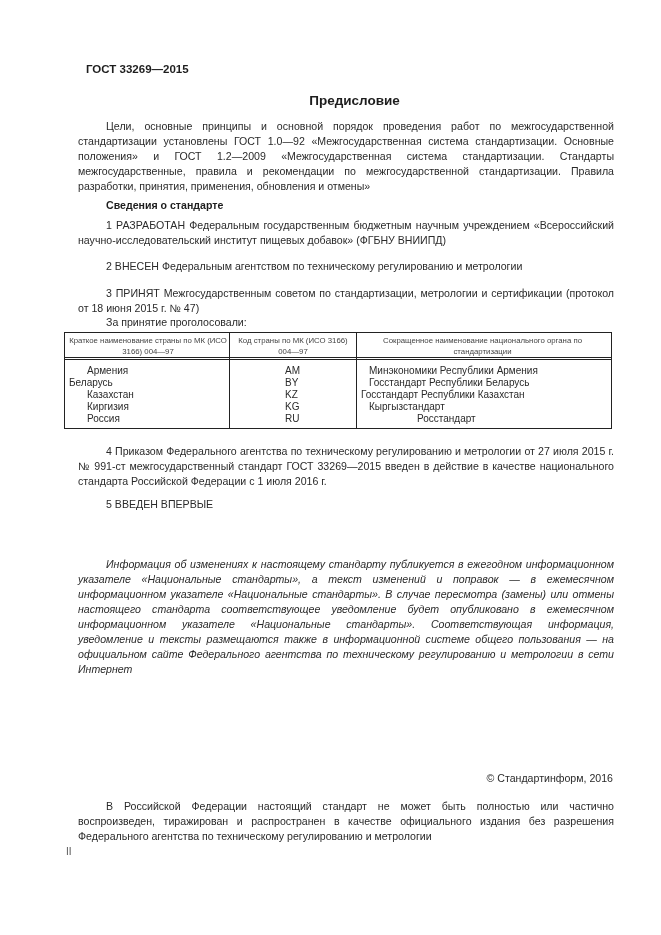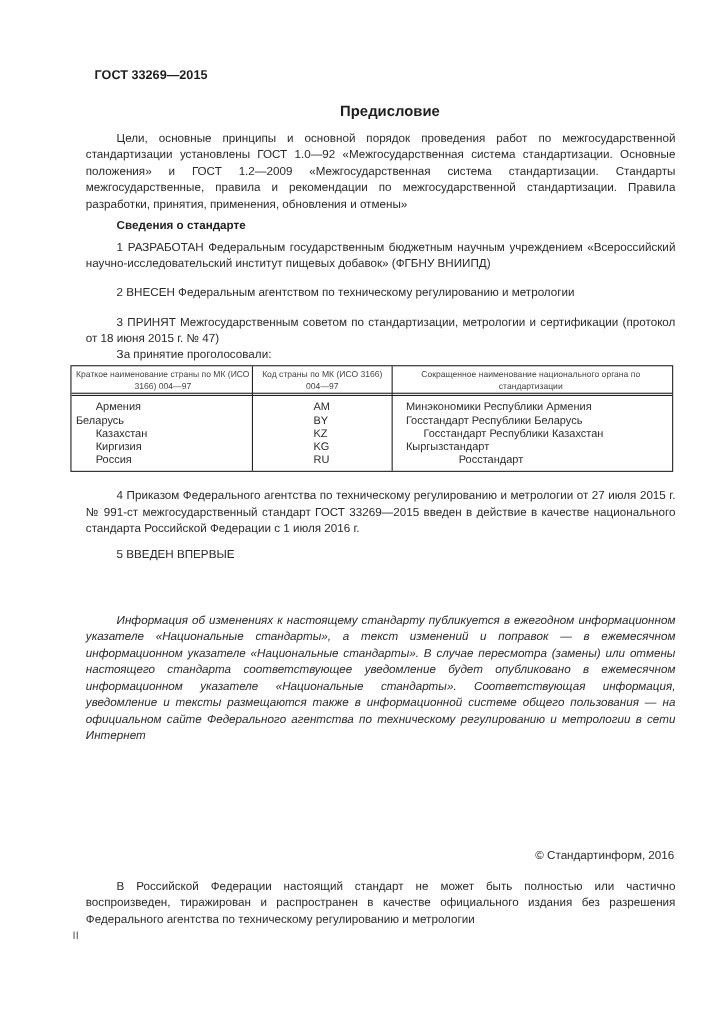--- a/index.html
+++ b/index.html
@@ -51,21 +51,21 @@
     <div class="cell" style="left:22px; top:32px;">Армения</div>
     <div class="cell" style="left:220px; top:32px;">AM</div>
     <div class="cell" style="left:304px; top:32px;">Минэкономики Республики Армения</div>
 
     <div class="cell" style="left:4px; top:44px;text-align:right;">Беларусь</div>
     <div class="cell" style="left:220px; top:44px;">BY</div>
     <div class="cell" style="left:304px; top:44px;">Госстандарт Республики Беларусь</div>
 
     <div class="cell" style="left:22px; top:56px;">Казахстан</div>
     <div class="cell" style="left:220px; top:56px;">KZ</div>
-    <div class="cell" style="left:320px; top:56px;text-align:center;">Госстандарт Республики Казахстан</div>
+    <div class="cell" style="left:296px; top:56px;text-align:center;">Госстандарт Республики Казахстан</div>
 
     <div class="cell" style="left:22px; top:68px;">Киргизия</div>
     <div class="cell" style="left:220px; top:68px;">KG</div>
     <div class="cell" style="left:304px; top:68px;">Кыргызстандарт</div>
 
     <div class="cell" style="left:22px; top:80px;">Россия</div>
     <div class="cell" style="left:220px; top:80px;">RU</div>
     <div class="cell" style="left:304px; top:80px;padding-left:48px;">Росстандарт</div>
   </div>
 

